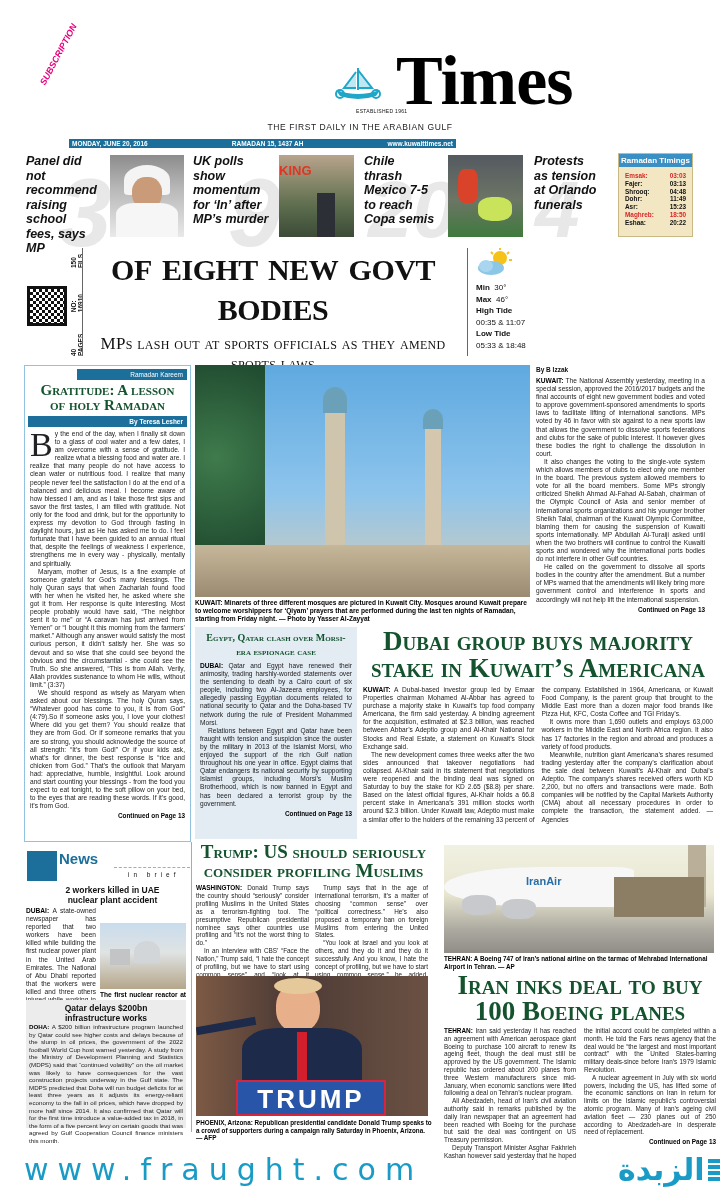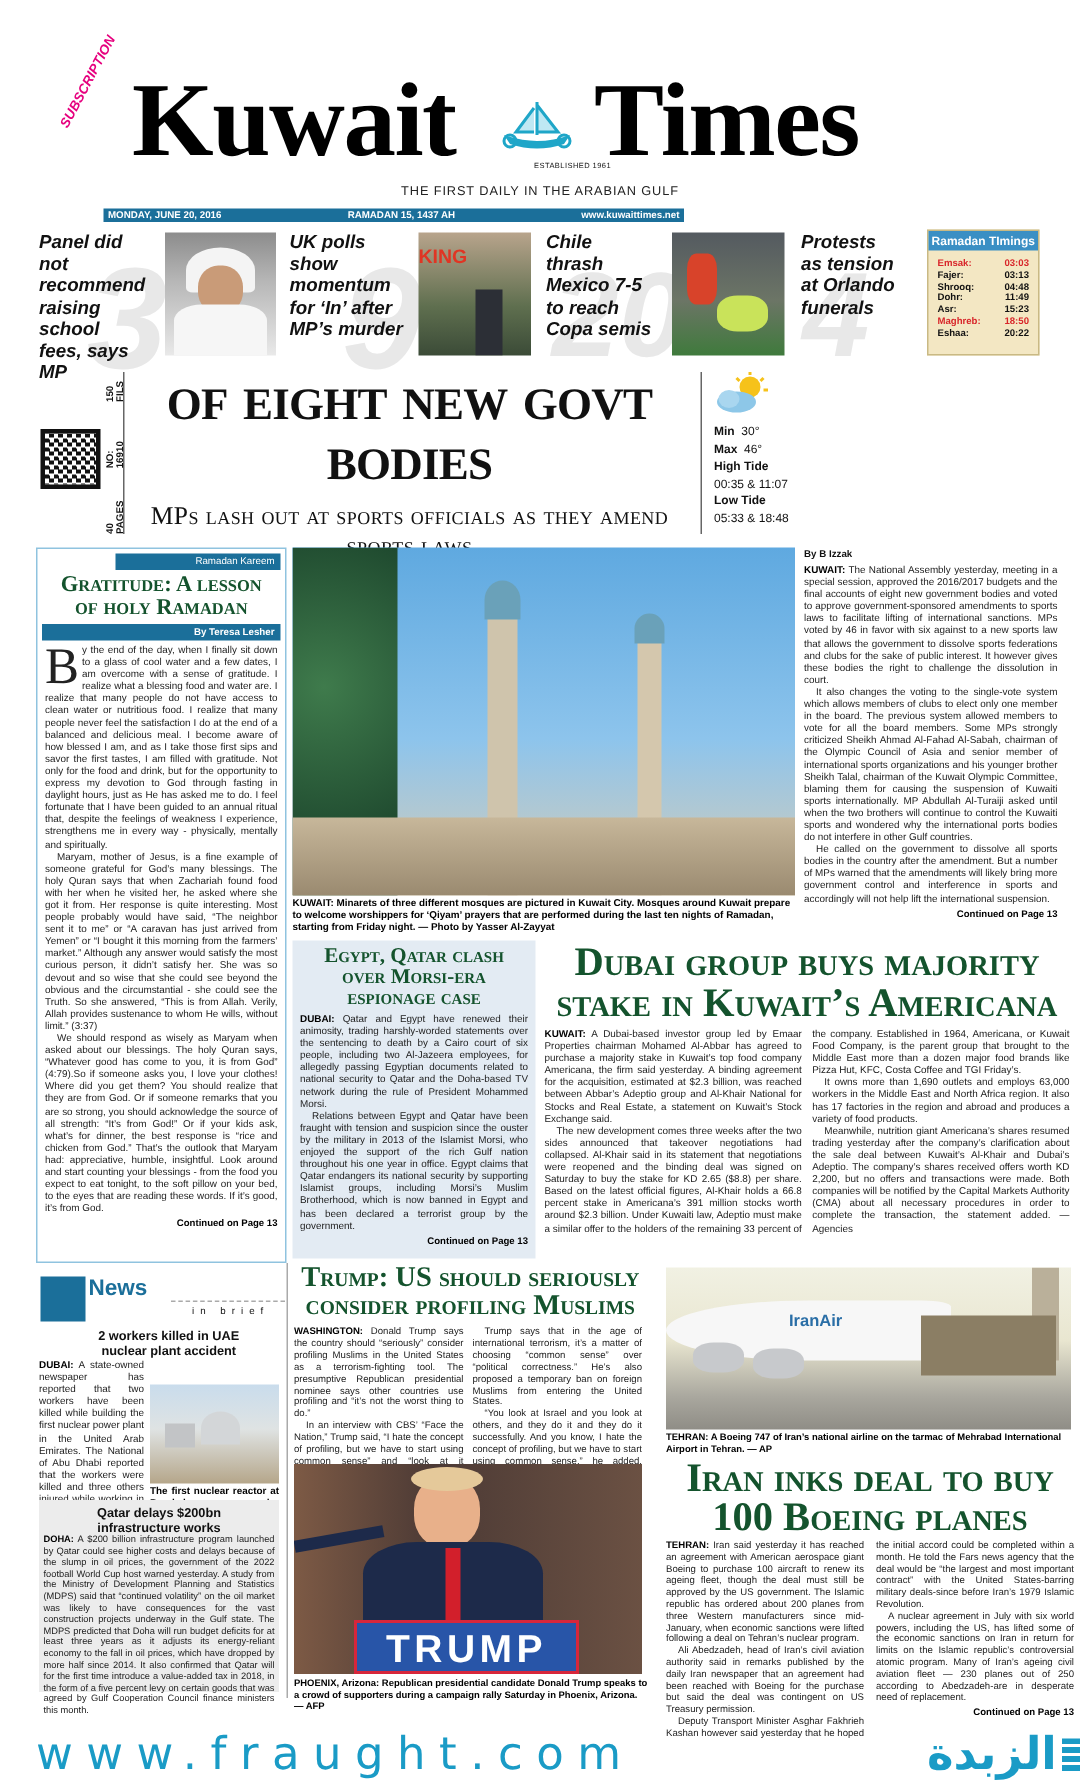--- a/index.html
+++ b/index.html
@@ -33,21 +33,20 @@
   .news-box{background:#1b6f9a}
   .grey-box{background:#ececec}
   .dropcap{float:left;font-family:"Liberation Serif",serif;font-size:34px;line-height:28px;margin:1px 2px 0 0}
 </style>
 </head>
 <body>
 
 <div class="abs" style="left:38px;top:82px;transform:rotate(-62deg);transform-origin:left top;font-size:9px;font-weight:bold;font-style:italic;color:#e6007e">SUBSCRIPTION</div>
 
 <div class="abs" style="left:88px;top:44px;width:560px;height:70px">
-  <span class="abs mast-title" style="left:0;top:2px">Kuwait</span>
   <span class="abs" style="left:244px;top:22px;width:52px;height:36px">
     <svg width="52" height="36" viewBox="0 0 52 36">
         <path d="M26 2 L26 24 M26 4 L40 22 L26 22 M24 6 L12 22 L24 22" stroke="#1fa6c8" stroke-width="2" fill="#bfe8f3"></path>
         <path d="M4 24 Q26 32 48 24 L44 30 Q26 36 8 30 Z" fill="#1fa6c8"></path>
         <circle cx="8" cy="28" r="4" fill="none" stroke="#1fa6c8" stroke-width="2"></circle>
         <circle cx="44" cy="28" r="4" fill="none" stroke="#1fa6c8" stroke-width="2"></circle>
       </svg>
   </span>
   <span class="abs" style="left:268px;top:64px;font-size:5px;letter-spacing:0.3px">ESTABLISHED 1961</span>
   <span class="abs mast-title" style="left:308px;top:2px">Times</span>
@@ -176,21 +175,21 @@
 
 <div class="abs" style="left:536px;top:366px;font-size:6.5px;font-weight:bold">By B Izzak</div>
 <div class="abs body-text" style="left:536px;top:377px;width:169px">
   <p class="first"><b>KUWAIT:</b> <span>The National Assembly yesterday, meeting in a special session, approved the 2016/2017 budgets and the final accounts of eight new government bodies and voted to approve government-sponsored amendments to sports laws to facilitate lifting of international sanctions. MPs voted by 46 in favor with six against to a new sports law that allows the government to dissolve sports federations and clubs for the sake of public interest. It however gives these bodies the right to challenge the dissolution in court.</span></p>
   <p>It also changes the voting to the single-vote system which allows members of clubs to elect only one member in the board. The previous system allowed members to vote for all the board members. Some MPs strongly criticized Sheikh Ahmad Al-Fahad Al-Sabah, chairman of the Olympic Council of Asia and senior member of international sports organizations and his younger brother Sheikh Talal, chairman of the Kuwait Olympic Committee, blaming them for causing the suspension of Kuwaiti sports internationally.  MP Abdullah Al-Turaiji asked until when the two brothers will continue to control the Kuwaiti sports and wondered why the international ports bodies do not interfere in other Gulf countries.</p>
   <p>He called on the government to dissolve all sports bodies in the country after the amendment. But a number of MPs warned that the amendments will likely bring more government control and interference in sports and accordingly will not help lift the international suspension.</p>
   <div class="cont">Continued on Page 13</div>
 </div>
 
 <div class="abs egypt-box" style="left:195px;top:627px;width:162px;height:212px;padding:4px 5px">
-  <div class="sec-head" style="font-size:14px;line-height:14px;margin-bottom:3px">Egypt, Qatar clash over Morsi-era espionage case</div>
+  <div class="sec-head" style="font-size:10px;line-height:14px;margin-bottom:3px">Egypt, Qatar clash over Morsi-era espionage case</div>
   <div class="body-text">
     <p class="first"><b>DUBAI:</b> <span>Qatar and Egypt have renewed their animosity, trading harshly-worded statements over the sentencing to death by a Cairo court of six people, including two Al-Jazeera employees, for allegedly passing Egyptian documents related to national security to Qatar and the Doha-based TV network during the rule of President Mohammed Morsi.</span></p>
     <p>Relations between Egypt and Qatar have been fraught with tension and suspicion since the ouster by the military in 2013 of the Islamist Morsi, who enjoyed the support of the rich Gulf nation throughout his one year in office. Egypt claims that Qatar endangers its national security by supporting Islamist groups, including Morsi’s Muslim Brotherhood, which is now banned in Egypt and has been declared a terrorist group by the government.</p>
     <div class="cont">Continued on Page 13</div>
   </div>
 </div>
 
 <div class="abs sec-head" style="left:362px;top:628px;width:352px;font-size:27px;line-height:27px">Dubai group buys majority stake in Kuwait’s Americana</div>
 <div class="abs body-text" style="left:363px;top:686px;width:350px;column-count:2;column-gap:7px">
   <p class="first"><b>KUWAIT:</b> <span>A Dubai-based investor group led by Emaar Properties chairman Mohamed Al-Abbar has agreed to purchase a majority stake in Kuwait’s top food company Americana, the firm said yesterday. A binding agreement for the acquisition, estimated at $2.3 billion, was reached between Abbar’s Adeptio group and Al-Khair National for Stocks and Real Estate, a statement on Kuwait’s Stock Exchange said.</span></p>

